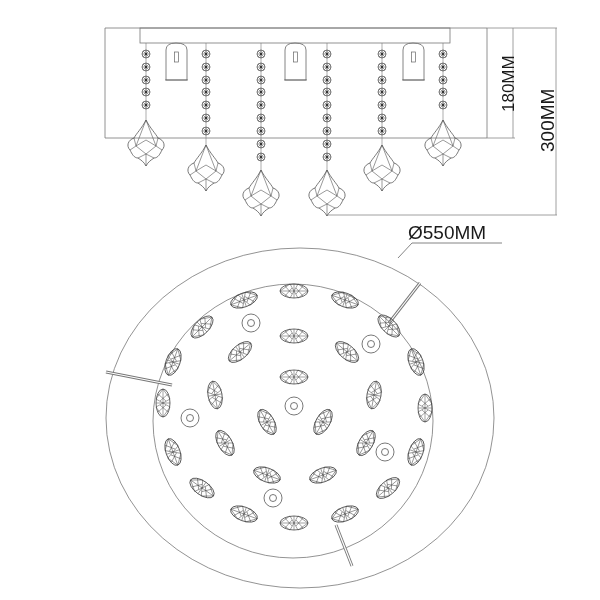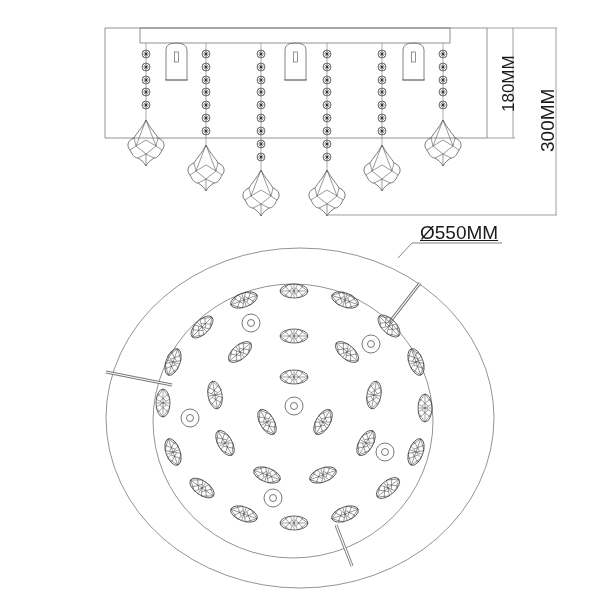--- a/index.html
+++ b/index.html
@@ -2,21 +2,21 @@
 <html><head>
 <meta charset="utf-8">
 <style>
   html, body { margin:0; padding:0; background:#ffffff; }
   body { width:600px; height:600px; position:relative; overflow:hidden; font-family:"Liberation Sans", sans-serif; }
   svg { position:absolute; left:0; top:0; }
   .lbl { position:absolute; color:#1a1a1a; font-family:"Liberation Sans", sans-serif; white-space:nowrap; }
   .dim-v { transform-origin:left top; transform:rotate(-90deg); font-size:17px; }
   #dim180 { left:499px; top:112px; }
   #dim300 { left:537px; top:152px; font-size:19px; }
-  #dia { left:420px; top:222px; font-size:19px;text-decoration:underline; }
+  #dia { left:408px; top:222px; font-size:19px; }
 </style>
 </head>
 <body>
 
 <svg width="600" height="600" viewBox="0 0 600 600">
   <defs>
     <g id="bead">
       <circle cx="0" cy="0" r="4" fill="none" stroke="#555" stroke-width="0.8"></circle>
       <line x1="-4" y1="0" x2="4" y2="0" stroke="#555" stroke-width="0.6"></line>
       <line x1="0" y1="-4" x2="0" y2="4" stroke="#555" stroke-width="0.6"></line>

